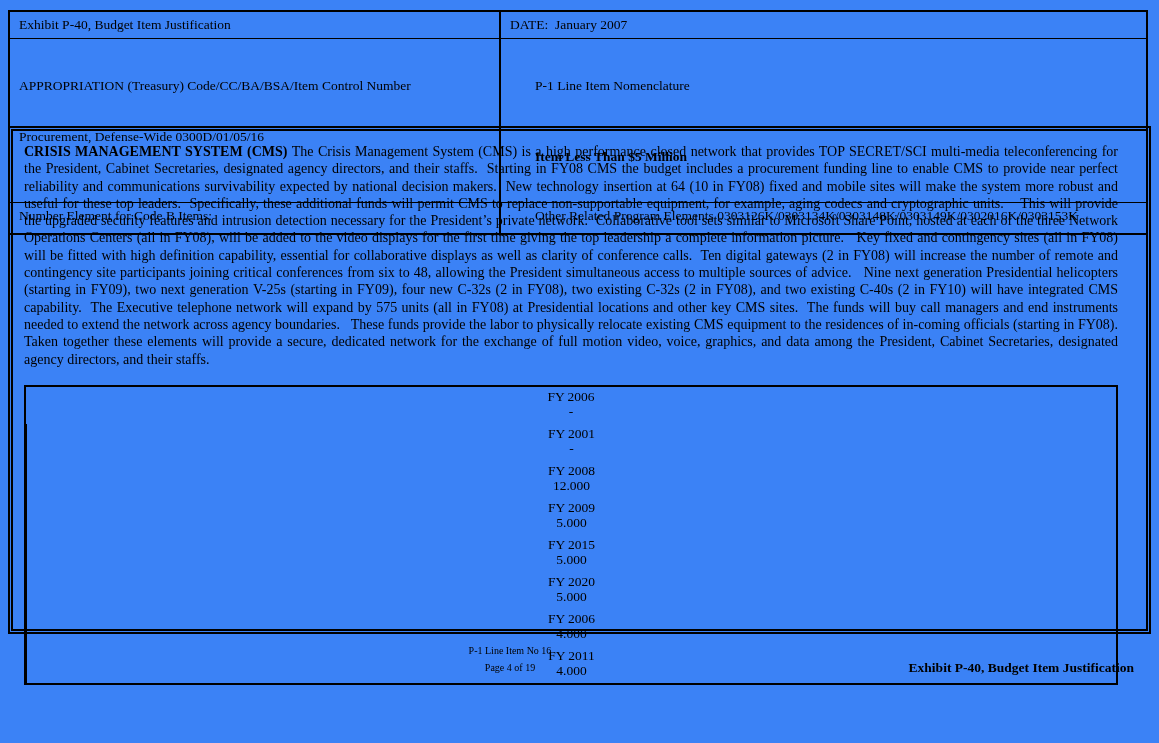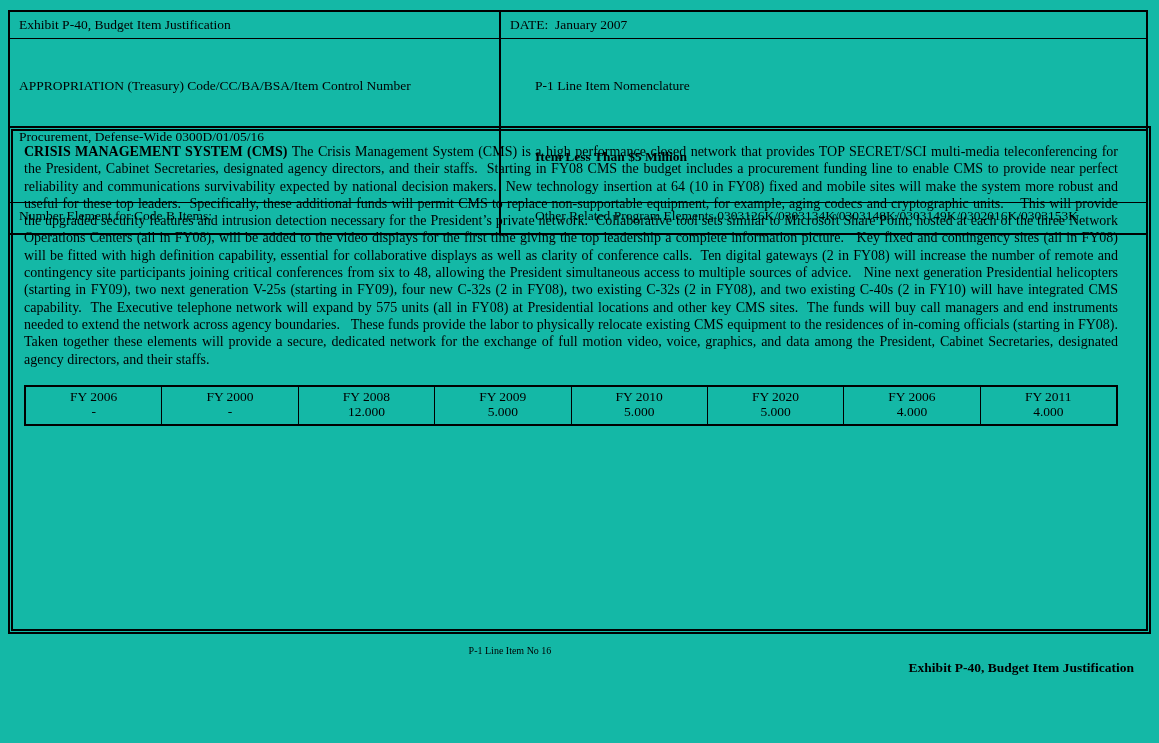--- a/index.html
+++ b/index.html
@@ -1,17 +1,17 @@
 <!DOCTYPE html>
 <html><head>
 <meta charset="utf-8">
 <style>
   html, body { margin:0; padding:0; background:#ffffff; }
   .page {
-    position:relative; width:1159px; height:743px; background:#14b8a6;
+    position:relative; width:1159px; height:743px; background:#3b82f6;
     font-family:"Liberation Serif","DejaVu Serif",serif; color:#000; overflow:hidden;
   }
 
   
   .header-table {
     position:absolute; left:8px; top:10px; width:1140px;
     border:2px solid #000; box-sizing:border-box; font-size:13.5px;
   }
   .h-row { display:flex; }
   .h-row + .h-row { border-top:1px solid #000;gap:25px; }
@@ -31,21 +31,21 @@
     position:absolute; left:8px; top:126px; width:1143px; height:508px;
     box-sizing:border-box; border:5px double #000; padding:12px 28px 0 11px;
   }
   .body-text {
     margin:0; font-size:14px; line-height:17.3px;
     text-align:justify; white-space:pre-wrap;
   }
   .lead { font-weight:bold; }
 
   
-  .fy-table { display:flex; margin-top:17px; border:2px solid #000; }
+  .fy-table { display:flex; margin-top:17px; border:2px solid #000;flex-direction:column; }
   .fy-cell {
     flex:1; text-align:center; padding:2px 0 4px;
     font-size:13.5px; line-height:15.5px; border-left:1px solid #000;
   }
   .fy-cell:first-child { border-left:none; }
 
   
   .footer-center {
     position:absolute; left:0; top:643px; width:1020px;
     text-align:center; font-size:10px; line-height:16.5px;
@@ -84,49 +84,50 @@
 
   <div class="main-box">
     <p class="body-text"><span class="lead">CRISIS MANAGEMENT SYSTEM (CMS)</span><span> The Crisis Management System (CMS) is a high performance closed network that provides TOP SECRET/SCI multi-media teleconferencing for the President, Cabinet Secretaries, designated agency directors, and their staffs.  Starting in FY08 CMS the budget includes a procurement funding line to enable CMS to provide near perfect reliability and communications survivability expected by national decision makers.  New technology insertion at 64 (10 in FY08) fixed and mobile sites will make the system more robust and useful for these top leaders.  Specifically, these additional funds will permit CMS to replace non-supportable equipment, for example, aging codecs and cryptographic units.    This will provide the upgraded security features and intrusion detection necessary for the President’s private network.  Collaborative tool sets similar to Microsoft Share Point, hosted at each of the three Network Operations Centers (all in FY08), will be added to the video displays for the first time giving the top leadership a complete information picture.   Key fixed and contingency sites (all in FY08) will be fitted with high definition capability, essential for collaborative displays as well as clarity of conference calls.  Ten digital gateways (2 in FY08) will increase the number of remote and contingency site participants joining critical conferences from six to 48, allowing the President simultaneous access to multiple sources of advice.   Nine next generation Presidential helicopters (starting in FY09), two next generation V-25s (starting in FY09), four new C-32s (2 in FY08), two existing C-32s (2 in FY08), and two existing C-40s (2 in FY10) will have integrated CMS capability.  The Executive telephone network will expand by 575 units (all in FY08) at Presidential locations and other key CMS sites.  The funds will buy call managers and end instruments needed to extend the network across agency boundaries.   These funds provide the labor to physically relocate existing CMS equipment to the residences of in-coming officials (starting in FY08).  Taken together these elements will provide a secure, dedicated network for the exchange of full motion video, voice, graphics, and data among the President, Cabinet Secretaries, designated agency directors, and their staffs.</span></p>
 
     <div class="fy-table">
       <div class="fy-cell">
         <div>FY 2006</div>
         <div>-</div>
       </div>
       <div class="fy-cell">
-        <div>FY 2000</div>
+        <div>FY 2001</div>
         <div>-</div>
       </div>
       <div class="fy-cell">
         <div>FY 2008</div>
         <div>12.000</div>
       </div>
       <div class="fy-cell">
         <div>FY 2009</div>
         <div>5.000</div>
       </div>
       <div class="fy-cell">
-        <div>FY 2010</div>
+        <div>FY 2015</div>
         <div>5.000</div>
       </div>
       <div class="fy-cell">
         <div>FY 2020</div>
         <div>5.000</div>
       </div>
       <div class="fy-cell">
         <div>FY 2006</div>
         <div>4.000</div>
       </div>
       <div class="fy-cell">
         <div>FY 2011</div>
         <div>4.000</div>
       </div>
     </div>
   </div>
 
   <div class="footer-center">
     <div>P-1 Line Item No 16</div>
+    <div>Page 4 of 19</div>
   </div>
   <div class="footer-exhibit">Exhibit P-40, Budget Item Justification</div>
   <div class="footer-disa">DISA 46</div>
 
 </div>
 
 </body></html>

